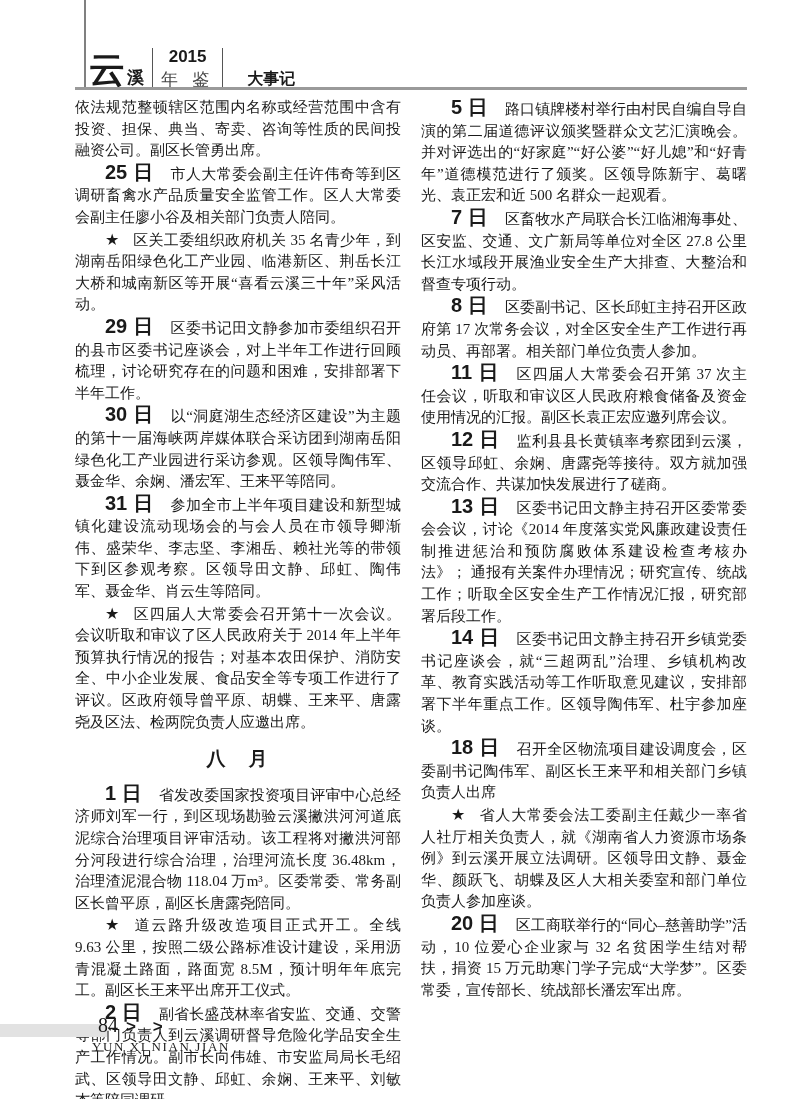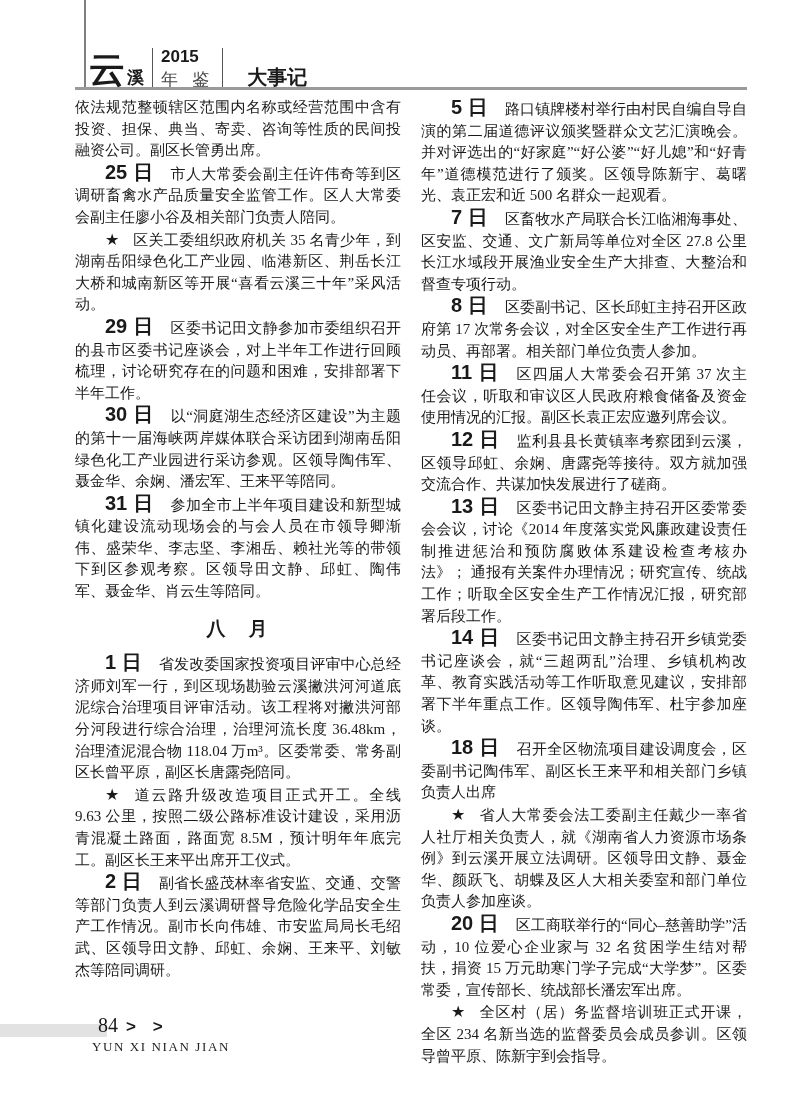--- a/index.html
+++ b/index.html
@@ -7,24 +7,24 @@
     width:805px;height:1099px;position:relative;background:#ffffff;
     font-family:"Liberation Serif","DejaVu Serif",serif;color:#1a1a1a;
     overflow:hidden;
   }
   
   .top-rule-vert{position:absolute;left:84px;top:0;width:2px;height:88px;background:#808080;}
   .header{position:absolute;left:89px;top:46px;height:42px;display:flex;align-items:flex-end;}
   .logo-main{font-size:36px;font-weight:bold;line-height:1;letter-spacing:0;}
   .logo-sub{font-size:17px;font-weight:bold;line-height:1.1;margin-left:2px;}
   .logo-divider{width:1px;height:40px;background:#555;margin:0 8px;align-self:flex-end;}
-  .year-block{display:flex;flex-direction:column;justify-content:space-between;height:40px;}
+  .year-block{display:flex;flex-direction:column;justify-content:space-between;height:40px;text-align:center;}
   .year{font-size:17px;font-weight:bold;font-family:"Liberation Sans",sans-serif;line-height:1;}
   .yearbook{font-size:17px;letter-spacing:5px;color:#444;line-height:1;white-space:nowrap;}
-  .section-title{font-size:20px;font-weight:bold;font-family:"Liberation Sans",sans-serif;margin-left:16px;line-height:1.1;}
+  .section-title{font-size:16px;font-weight:bold;font-family:"Liberation Sans",sans-serif;margin-left:16px;line-height:1.1;}
   .header-rule{position:absolute;left:75px;top:87px;width:672px;height:3px;background:#9a9a9a;}
   
   .columns{position:absolute;left:75px;top:97px;width:672px;display:flex;gap:20px;}
   .column{width:326px;font-size:15px;line-height:21.6px;text-align:justify;text-justify:inter-ideograph;}
   .column p{margin:0;text-indent:2em;}
   .column p.continuation{text-indent:0;}
   .date{font-weight:bold;padding-right:0.85em;font-family:"Liberation Sans",sans-serif;font-size:20px;}
   .star{padding-right:0.85em;font-size:16px;}
   .month-heading{margin:15px 0 13px 0;text-align:center;font-size:19px;font-weight:bold;letter-spacing:2px;}
   
@@ -52,35 +52,35 @@
 <div class="header-rule"></div>
 
 <div class="columns">
   <div class="column" id="col-left">
       <p class="continuation">依法规范整顿辖区范围内名称或经营范围中含有投资、担保、典当、寄卖、咨询等性质的民间投融资公司。副区长管勇出席。</p>
       <p><span class="date">25 日</span>市人大常委会副主任许伟奇等到区调研畜禽水产品质量安全监管工作。区人大常委会副主任廖小谷及相关部门负责人陪同。</p>
       <p><span class="star">★</span>区关工委组织政府机关 35 名青少年，到湖南岳阳绿色化工产业园、临港新区、荆岳长江大桥和城南新区等开展“喜看云溪三十年”采风活动。</p>
       <p><span class="date">29 日</span>区委书记田文静参加市委组织召开的县市区委书记座谈会，对上半年工作进行回顾梳理，讨论研究存在的问题和困难，安排部署下半年工作。</p>
       <p><span class="date">30 日</span>以“洞庭湖生态经济区建设”为主题的第十一届海峡两岸媒体联合采访团到湖南岳阳绿色化工产业园进行采访参观。区领导陶伟军、聂金华、余娴、潘宏军、王来平等陪同。</p>
       <p><span class="date">31 日</span>参加全市上半年项目建设和新型城镇化建设流动现场会的与会人员在市领导卿渐伟、盛荣华、李志坚、李湘岳、赖社光等的带领下到区参观考察。区领导田文静、邱虹、陶伟军、聂金华、肖云生等陪同。</p>
+      <p><span class="star">★</span>区四届人大常委会召开第十一次会议。会议听取和审议了区人民政府关于 2014 年上半年预算执行情况的报告；对基本农田保护、消防安全、中小企业发展、食品安全等专项工作进行了评议。区政府领导曾平原、胡蝶、王来平、唐露尧及区法、检两院负责人应邀出席。</p>
       <div class="month-heading">八　月</div>
       <p><span class="date">1 日</span>省发改委国家投资项目评审中心总经济师刘军一行，到区现场勘验云溪撇洪河河道底泥综合治理项目评审活动。该工程将对撇洪河部分河段进行综合治理，治理河流长度 36.48km，治理渣泥混合物 118.04 万m³。区委常委、常务副区长曾平原，副区长唐露尧陪同。</p>
       <p><span class="star">★</span>道云路升级改造项目正式开工。全线 9.63 公里，按照二级公路标准设计建设，采用沥青混凝土路面，路面宽 8.5M，预计明年年底完工。副区长王来平出席开工仪式。</p>
       <p><span class="date">2 日</span>副省长盛茂林率省安监、交通、交警等部门负责人到云溪调研督导危险化学品安全生产工作情况。副市长向伟雄、市安监局局长毛绍武、区领导田文静、邱虹、余娴、王来平、刘敏杰等陪同调研。</p>
     </div>
   <div class="column" id="col-right">
       <p><span class="date">5 日</span>路口镇牌楼村举行由村民自编自导自演的第二届道德评议颁奖暨群众文艺汇演晚会。并对评选出的“好家庭”“好公婆”“好儿媳”和“好青年”道德模范进行了颁奖。区领导陈新宇、葛曙光、袁正宏和近 500 名群众一起观看。</p>
       <p><span class="date">7 日</span>区畜牧水产局联合长江临湘海事处、区安监、交通、文广新局等单位对全区 27.8 公里长江水域段开展渔业安全生产大排查、大整治和督查专项行动。</p>
       <p><span class="date">8 日</span>区委副书记、区长邱虹主持召开区政府第 17 次常务会议，对全区安全生产工作进行再动员、再部署。相关部门单位负责人参加。</p>
       <p><span class="date">11 日</span>区四届人大常委会召开第 37 次主任会议，听取和审议区人民政府粮食储备及资金使用情况的汇报。副区长袁正宏应邀列席会议。</p>
       <p><span class="date">12 日</span>监利县县长黄镇率考察团到云溪，区领导邱虹、余娴、唐露尧等接待。双方就加强交流合作、共谋加快发展进行了磋商。</p>
       <p><span class="date">13 日</span>区委书记田文静主持召开区委常委会会议，讨论《2014 年度落实党风廉政建设责任制推进惩治和预防腐败体系建设检查考核办法》； 通报有关案件办理情况；研究宣传、统战工作；听取全区安全生产工作情况汇报，研究部署后段工作。</p>
       <p><span class="date">14 日</span>区委书记田文静主持召开乡镇党委书记座谈会，就“三超两乱”治理、乡镇机构改革、教育实践活动等工作听取意见建议，安排部署下半年重点工作。区领导陶伟军、杜宇参加座谈。</p>
       <p><span class="date">18 日</span>召开全区物流项目建设调度会，区委副书记陶伟军、副区长王来平和相关部门乡镇负责人出席</p>
       <p><span class="star">★</span>省人大常委会法工委副主任戴少一率省人社厅相关负责人，就《湖南省人力资源市场条例》到云溪开展立法调研。区领导田文静、聂金华、颜跃飞、胡蝶及区人大相关委室和部门单位负责人参加座谈。</p>
       <p><span class="date">20 日</span>区工商联举行的“同心–慈善助学”活动，10 位爱心企业家与 32 名贫困学生结对帮扶，捐资 15 万元助寒门学子完成“大学梦”。区委常委，宣传部长、统战部长潘宏军出席。</p>
-      <p><span class="star">★</span>全区村（居）务监督培训班正式开课，全区 234 名新当选的监督委员会成员参训。区领导曾平原、陈新宇到会指导。</p>
     </div>
 </div>
 
 <div class="footer-bar"></div>
 <div class="footer-pagerow"><span>84</span><span class="marks">&gt; &gt;</span></div>
 <div class="footer-caption">YUN XI NIAN JIAN</div>
 
 </body></html>

